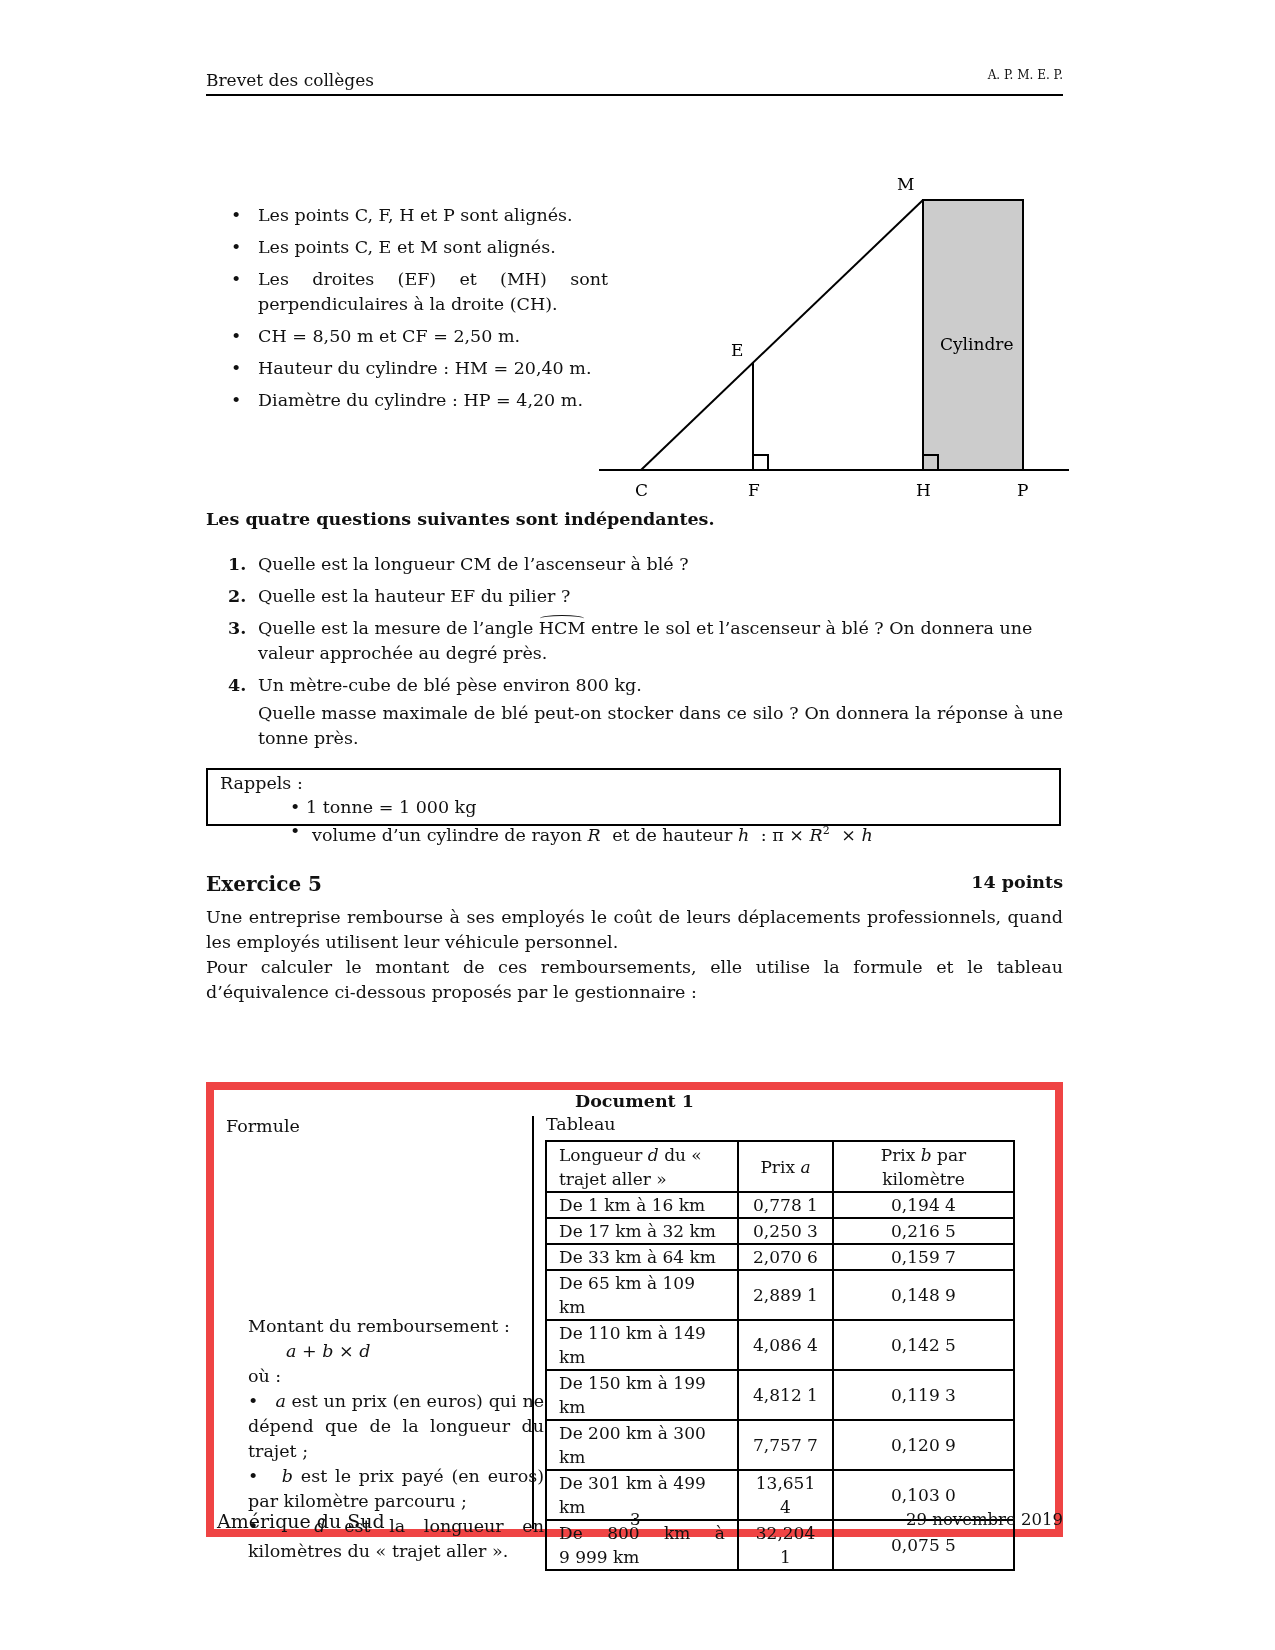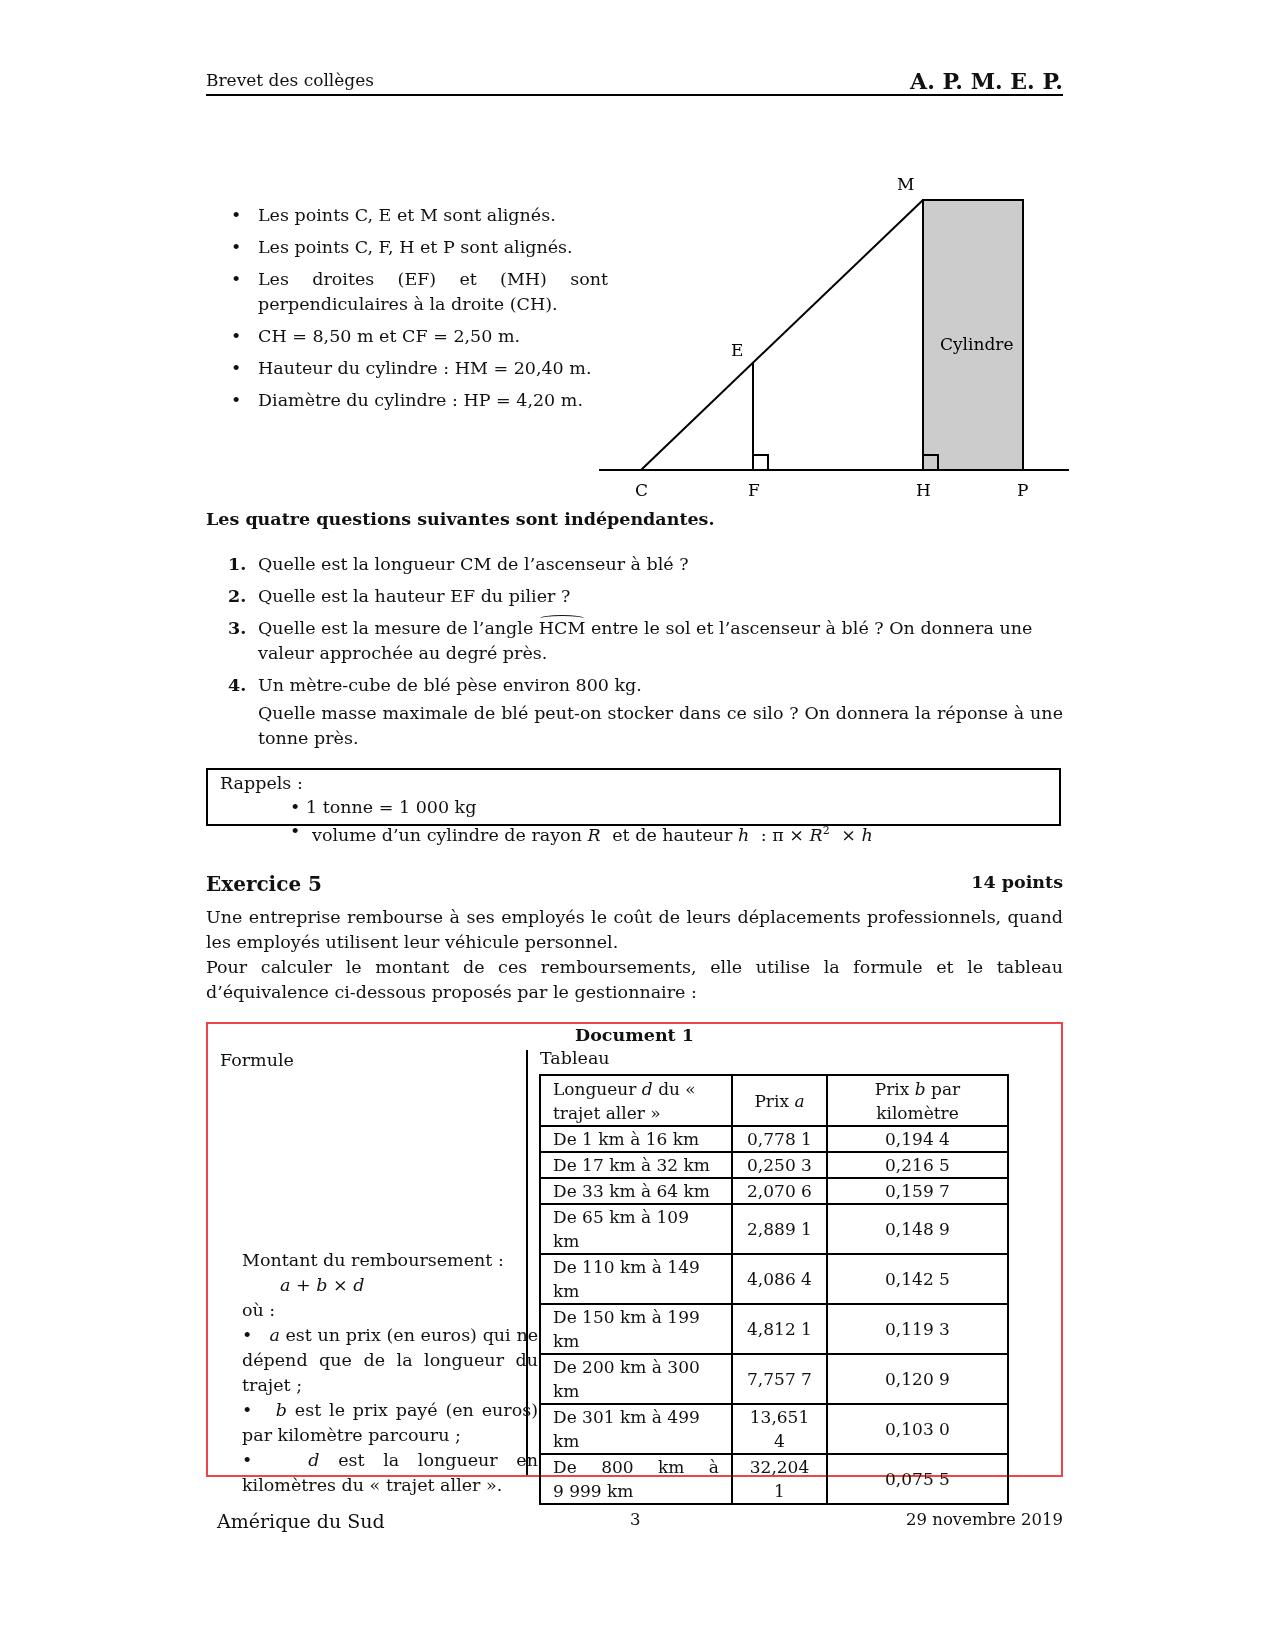--- a/index.html
+++ b/index.html
@@ -1,20 +1,20 @@
 <!DOCTYPE html>
 <html><head>
 <meta charset="utf-8">
 <style>
   html, body { margin: 0; padding: 0; background: #ffffff; }
   body { width: 1275px; height: 1650px; position: relative; overflow: hidden;
          font-family: "DejaVu Serif", "Liberation Serif", serif; color: #111; }
   .abs { position: absolute; }
   .hdr-left { left: 206px; top: 70px; font-size: 17px; }
-  .hdr-right { right: 212px; top: 68px; font-size: 22px; font-weight: bold; }
+  .hdr-right { right: 212px; top: 68px; font-size: 12px; font-weight: normal; }
   .hdr-rule { left: 206px; top: 94px; width: 857px; height: 0; border-top: 2px solid #000; }
 
   .bullets { left: 228px; top: 203px; width: 380px; font-size: 17.5px; line-height: 25px; margin: 0; padding: 0; list-style: none; }
   .bullets li { position: relative; padding-left: 30px; margin-bottom: 7px; text-align: justify; }
   .bullets li::before { content: "•"; position: absolute; left: 3px; top: 0; }
 
   .diagram { left: 595px; top: 170px; width: 480px; height: 340px; }
 
   .q-heading { left: 206px; top: 509px; font-size: 17.5px; font-weight: bold; }
   .questions { left: 228px; top: 552px; width: 835px; font-size: 17.5px; line-height: 25px; margin: 0; padding: 0; list-style: none; }
@@ -28,21 +28,21 @@
   .rappels ul { margin: 0; padding: 0; list-style: none; }
   .rappels li { padding-left: 80px; position: relative; }
   .rappels li::before { content: "•"; position: absolute; left: 82px; margin-left: -12px; }
   .rappels li span { padding-left: 6px; }
 
   .ex-title { left: 206px; top: 872px; font-size: 20px; font-weight: bold; }
   .ex-points { right: 212px; top: 872px; font-size: 17.5px; font-weight: bold; }
   .intro { left: 206px; top: 905px; width: 857px; font-size: 17.5px; line-height: 25px; text-align: justify; }
   .intro p { margin: 0; }
 
-  .doc { left: 206px; top: 1022px; width: 857px; height: 455px; border: 2px solid #ef4444; box-sizing: border-box; font-size: 17.5px; }
+  .doc { left: 206px; top: 1082px; width: 857px; height: 455px; border: 8px solid #ef4444; box-sizing: border-box; font-size: 17.5px; }
   .doc-title { position: absolute; left: 0; right: 0; top: 1px; text-align: center; font-weight: bold; }
   .doc-divider { position: absolute; left: 318px; top: 26px; bottom: 0; border-left: 2px solid #000; }
   .formula-col { position: absolute; left: 12px; top: 24px; width: 296px; line-height: 25px; }
   .formula-col .f-label { margin: 0; }
   .formula-col .f-body { position: absolute; top: 200px; left: 0; width: 296px; text-align: justify; margin-left: 22px; }
   .formula-col .f-body p { margin: 0; }
   .formula-col .expr { padding-left: 38px; font-style: italic; }
   .tab-label { position: absolute; left: 332px; top: 24px; }
   table.tarifs { position: absolute; left: 331px; top: 50px; border-collapse: collapse; font-size: 17px; }
   table.tarifs td, table.tarifs th { border: 2px solid #000; padding: 0 12px; line-height: 24px; font-weight: normal; }
@@ -59,22 +59,22 @@
   i { font-style: italic; }
 </style>
 </head>
 <body>
 
 <div class="abs hdr-left">Brevet des collèges</div>
 <div class="abs hdr-right">A. P. M. E. P.</div>
 <div class="abs hdr-rule"></div>
 
 <ul class="abs bullets">
+  <li>Les points C, F, H et P sont alignés.</li>
   <li>Les points C, E et M sont alignés.</li>
-  <li>Les points C, F, H et P sont alignés.</li>
   <li>Les droites (EF) et (MH) sont perpendiculaires à la droite (CH).</li>
   <li>CH = 8,50 m et CF = 2,50 m.</li>
   <li>Hauteur du cylindre : HM = 20,40 m.</li>
   <li>Diamètre du cylindre : HP = 4,20 m.</li>
 </ul>
 
 <svg class="abs diagram" viewBox="0 0 480 340" width="480" height="340">
 
   <rect id="cyl-rect" x="328" y="30" width="100" height="270" stroke="#000" stroke-width="2" fill="#cccccc"></rect>
 

